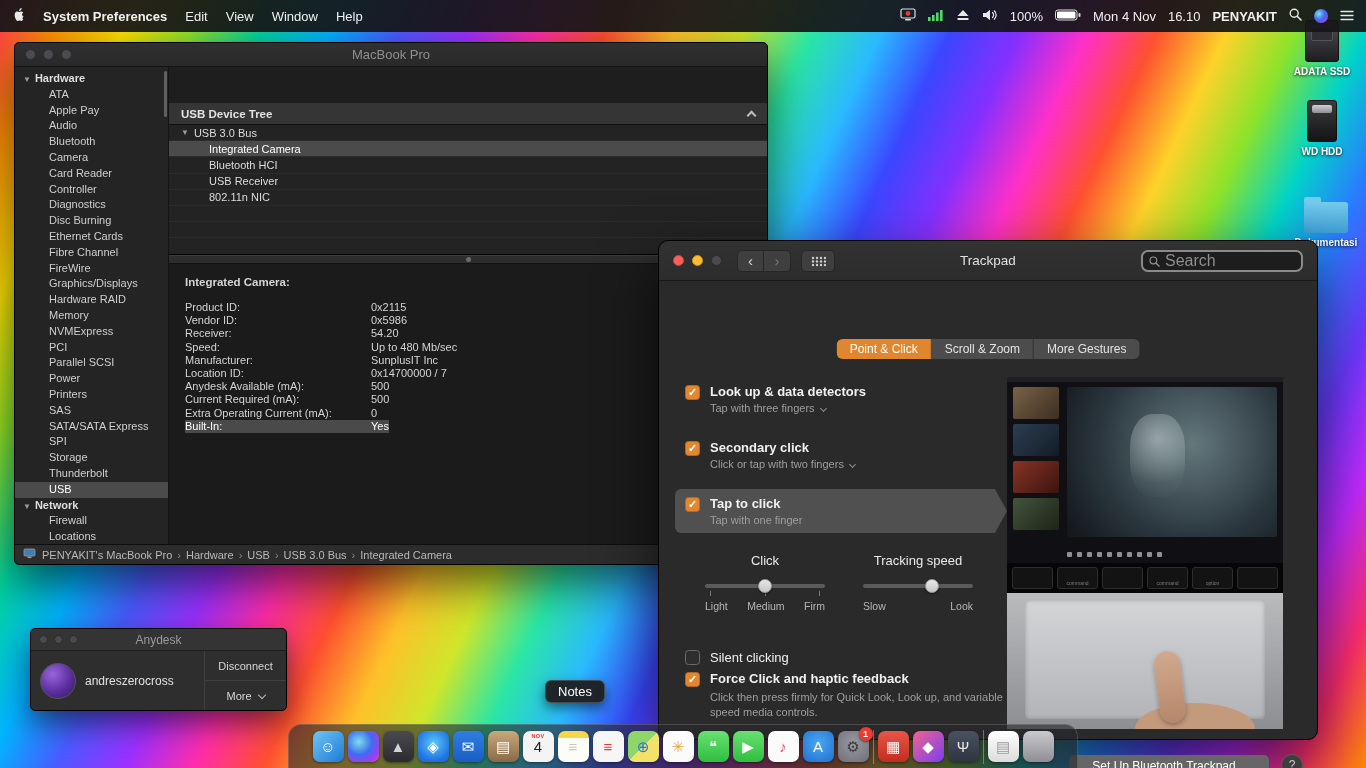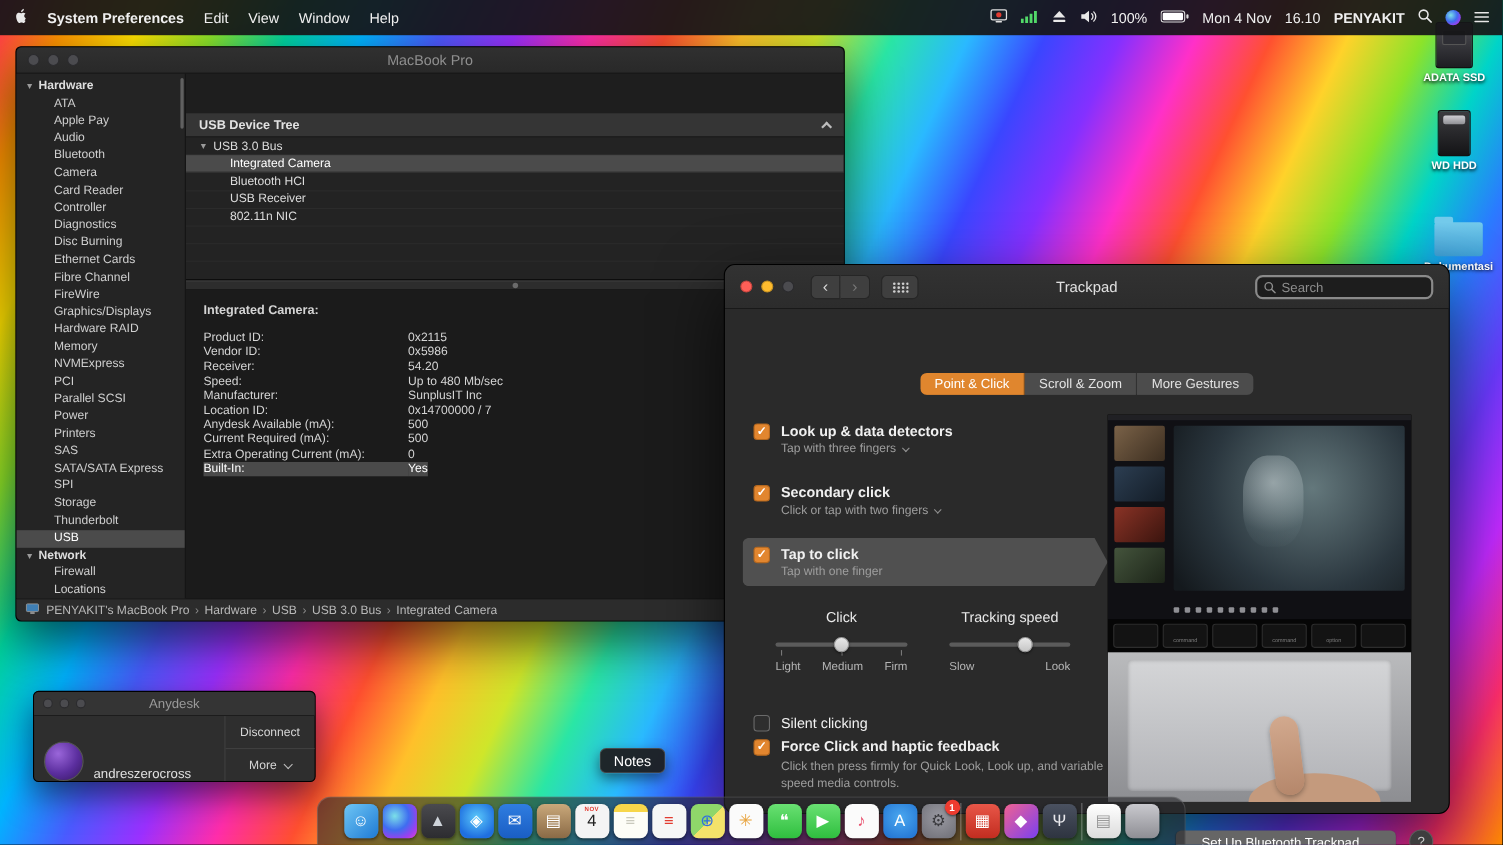--- a/index.html
+++ b/index.html
@@ -91,21 +91,21 @@
   .tp-title{position:absolute;left:0;right:0;top:12px;text-align:center;color:#e0e0e0;font-size:13.5px;pointer-events:none;}
   .navbtns{position:absolute;left:78px;top:9px;display:flex;}
   .navbtn{width:27px;height:22px;background:#3f3f3f;border:1px solid #262626;color:#d8d8d8;
     font-size:15px;line-height:19px;text-align:center;cursor:default;}
   .navbtn.back{border-radius:5px 0 0 5px;}
   .navbtn.fwd{border-radius:0 5px 5px 0;border-left:none;color:#777;}
   .gridbtn{position:absolute;left:142px;top:9px;width:34px;height:22px;background:#3f3f3f;
     border:1px solid #262626;border-radius:5px;display:flex;align-items:center;justify-content:center;}
   .search{position:absolute;right:14px;top:9px;width:162px;height:22px;background:#1d1d1d;
     border:2px solid #8a8a8a;border-radius:7px;display:flex;align-items:center;gap:5px;padding:0 6px;}
-  .search input{flex:1;min-width:0;background:transparent;border:none;outline:none;color:#ddd;font-size:12px;font-family:"Liberation Sans",sans-serif;}
+  .search input{flex:1;min-width:0;background:transparent;border:none;outline:none;color:#ddd;font-size:16px;font-family:"Liberation Sans",sans-serif;}
   .search input::placeholder{color:#8e8e8e;}
   .tp-body{position:relative;height:459px;}
   .tabs{position:absolute;top:58px;left:50%;transform:translateX(-50%);display:flex;border-radius:6px;overflow:hidden;font-size:12px;}
   .tab{padding:3px 13px;background:#4c4c4c;color:#e3e3e3;border-right:1px solid rgba(0,0,0,.35);cursor:default;}
   .tab:last-child{border-right:none;}
   .tab.active{background:#e0862e;color:#fff;}
   .tp-options{position:absolute;left:26px;top:96px;width:320px;display:flex;flex-direction:column;gap:12px;}
   .opt{display:flex;gap:10px;align-items:flex-start;padding:7px 10px;min-height:44px;margin-left:-10px;width:330px;}
   .opt.banner{background:#505050;border-radius:6px 0 0 6px;width:332px;
     clip-path:polygon(0 0,calc(100% - 12px) 0,100% 50%,calc(100% - 12px) 100%,0 100%);}
@@ -168,21 +168,21 @@
 
   
   .anydesk{position:absolute;left:30px;top:628px;width:257px;height:83px;background:#2e2e2e;border-radius:5px;
     box-shadow:0 12px 30px rgba(0,0,0,.55);z-index:10;border:1px solid #000;font-size:12px;}
   .ad-title{height:22px;background:#343434;border-bottom:1px solid #1c1c1c;border-radius:5px 5px 0 0;
     position:relative;display:flex;align-items:center;}
   .ad-title .tl{width:9px;height:9px;}
   .ad-lights{display:flex;gap:6px;margin-left:8px;}
   .ad-name-title{position:absolute;left:0;right:0;text-align:center;color:#9a9a9a;font-size:12px;}
   .ad-body{display:flex;height:59px;}
-  .ad-left{flex:1;display:flex;align-items:flex-end;gap:9px;padding:0 9px;min-width:0;}
+  .ad-left{flex:1;display:flex;align-items:center;gap:9px;padding:0 9px;min-width:0;}
   .avatar{width:36px;height:36px;border-radius:50%;flex:none;border:1px solid #555;
     background:radial-gradient(circle at 35% 30%,#9a66da,#5b2e9e 55%,#35175f);}
   .ad-user{color:#e0e0e0;font-size:12px;white-space:nowrap;overflow:hidden;}
   .ad-right{width:82px;flex:none;border-left:1px solid #3f3f3f;display:flex;flex-direction:column;}
   .ad-btn{flex:1;display:flex;align-items:center;justify-content:center;color:#d6d6d6;font-size:11px;cursor:default;}
   .ad-btn.top{border-bottom:1px solid #3f3f3f;}
   .chev-more{width:6px;height:6px;border-left:1.5px solid #bbb;border-bottom:1.5px solid #bbb;
     transform:rotate(-45deg);display:inline-block;margin-left:7px;margin-bottom:2px;}
 
   

